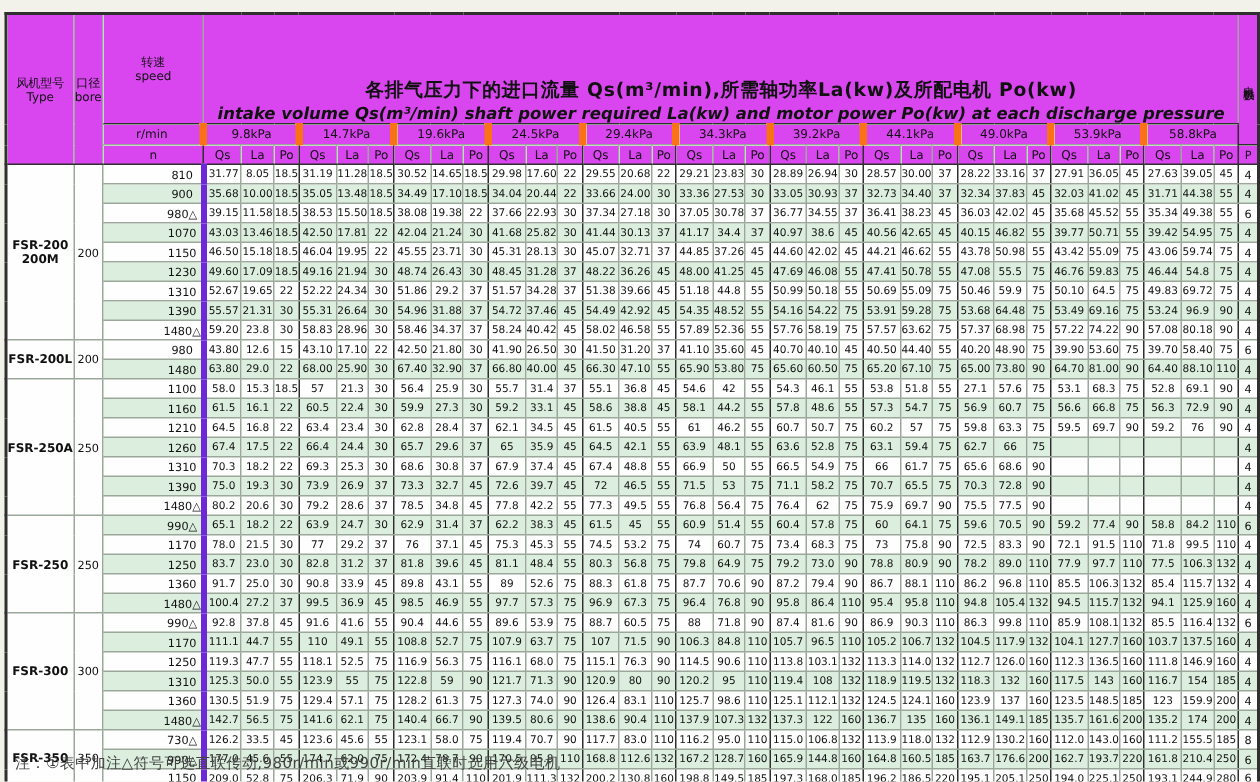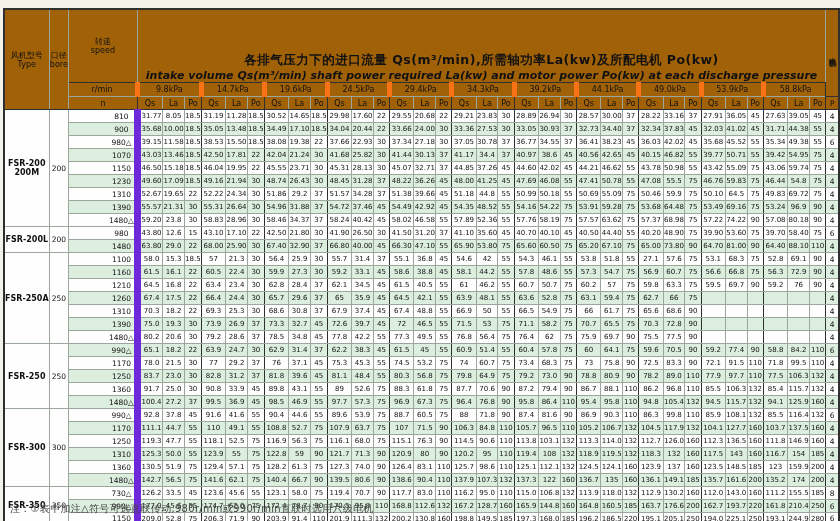--- a/index.html
+++ b/index.html
@@ -2,35 +2,35 @@
 <html><head>
 <meta charset="utf-8">
 <style>
   html,body{margin:0;padding:0;width:840px;height:521px;overflow:hidden;
     background:#f2f1ea;font-family:"DejaVu Sans",sans-serif;color:#111;}
   #stage{position:relative;width:840px;height:521px;}
   table{border-collapse:collapse;table-layout:fixed;position:absolute;left:3px;top:8px;
     background:#fdfefd;}
   th,td{border:1px solid #9aa79a;padding:0;margin:0;overflow:hidden;white-space:nowrap;
     text-align:center;vertical-align:middle;}
-  thead th{background:#a16207;font-weight:normal;text-align:center;}
+  thead th{background:#d946ef;font-weight:normal;text-align:center;}
   tr.h1{height:30px;} tr.h2{height:14px;} tr.h3{height:13px;}
   tbody tr{height:13px;}
   .title-zh{font-size:12.5px;font-weight:bold;letter-spacing:.5px;margin-top:42px;}
   .title-en{font-size:11px;font-weight:bold;font-style:italic;}
   .hd2{font-size:8px;}
   .pressure-header{font-size:8px;border-left:5px solid #f97316;}
   .subcol-header{font-size:8px;}
   .lefthead{font-size:8px;line-height:9px;}
   .poles-head{writing-mode:vertical-rl;text-orientation:upright;font-size:7.5px;
     letter-spacing:1px;border-left:1px solid #2f2f2f;}
   td{font-size:7px;}
   td.model{font-size:8px;font-weight:bold;background:#fdfefd;line-height:9px;}
   td.bore{font-size:7.5px;background:#fdfefd;}
-  td.speed{font-size:7.5px;border-right:7px solid #6d28d9;padding-left:40px;}
+  td.speed{font-size:7.5px;border-right:4px solid #6d28d9;padding-left:40px;}
   th.ncol{border-right:1px solid #2f2f2f;}
   td.po,th.po{border-right:1px solid #2f2f2f;}
   td.pcol,th.pcol{border-left:1px solid #2f2f2f;font-size:7.5px;}
   tr.stripe td{background:#dceede;}
   tr.stripe td.model,tr.stripe td.bore{background:#fdfefd;}
   tr.gstart td{border-top:1.5px solid #2f2f2f;}
   table{border:2px solid #2f2f2f;}
   thead tr.h1 th{border-bottom:1px solid #2f2f2f;}
   thead tr.h3 th{border-bottom:1.5px solid #2f2f2f;}
   #note{position:absolute;left:10px;top:502px;font-size:10px;color:#444;letter-spacing:.3px;}

